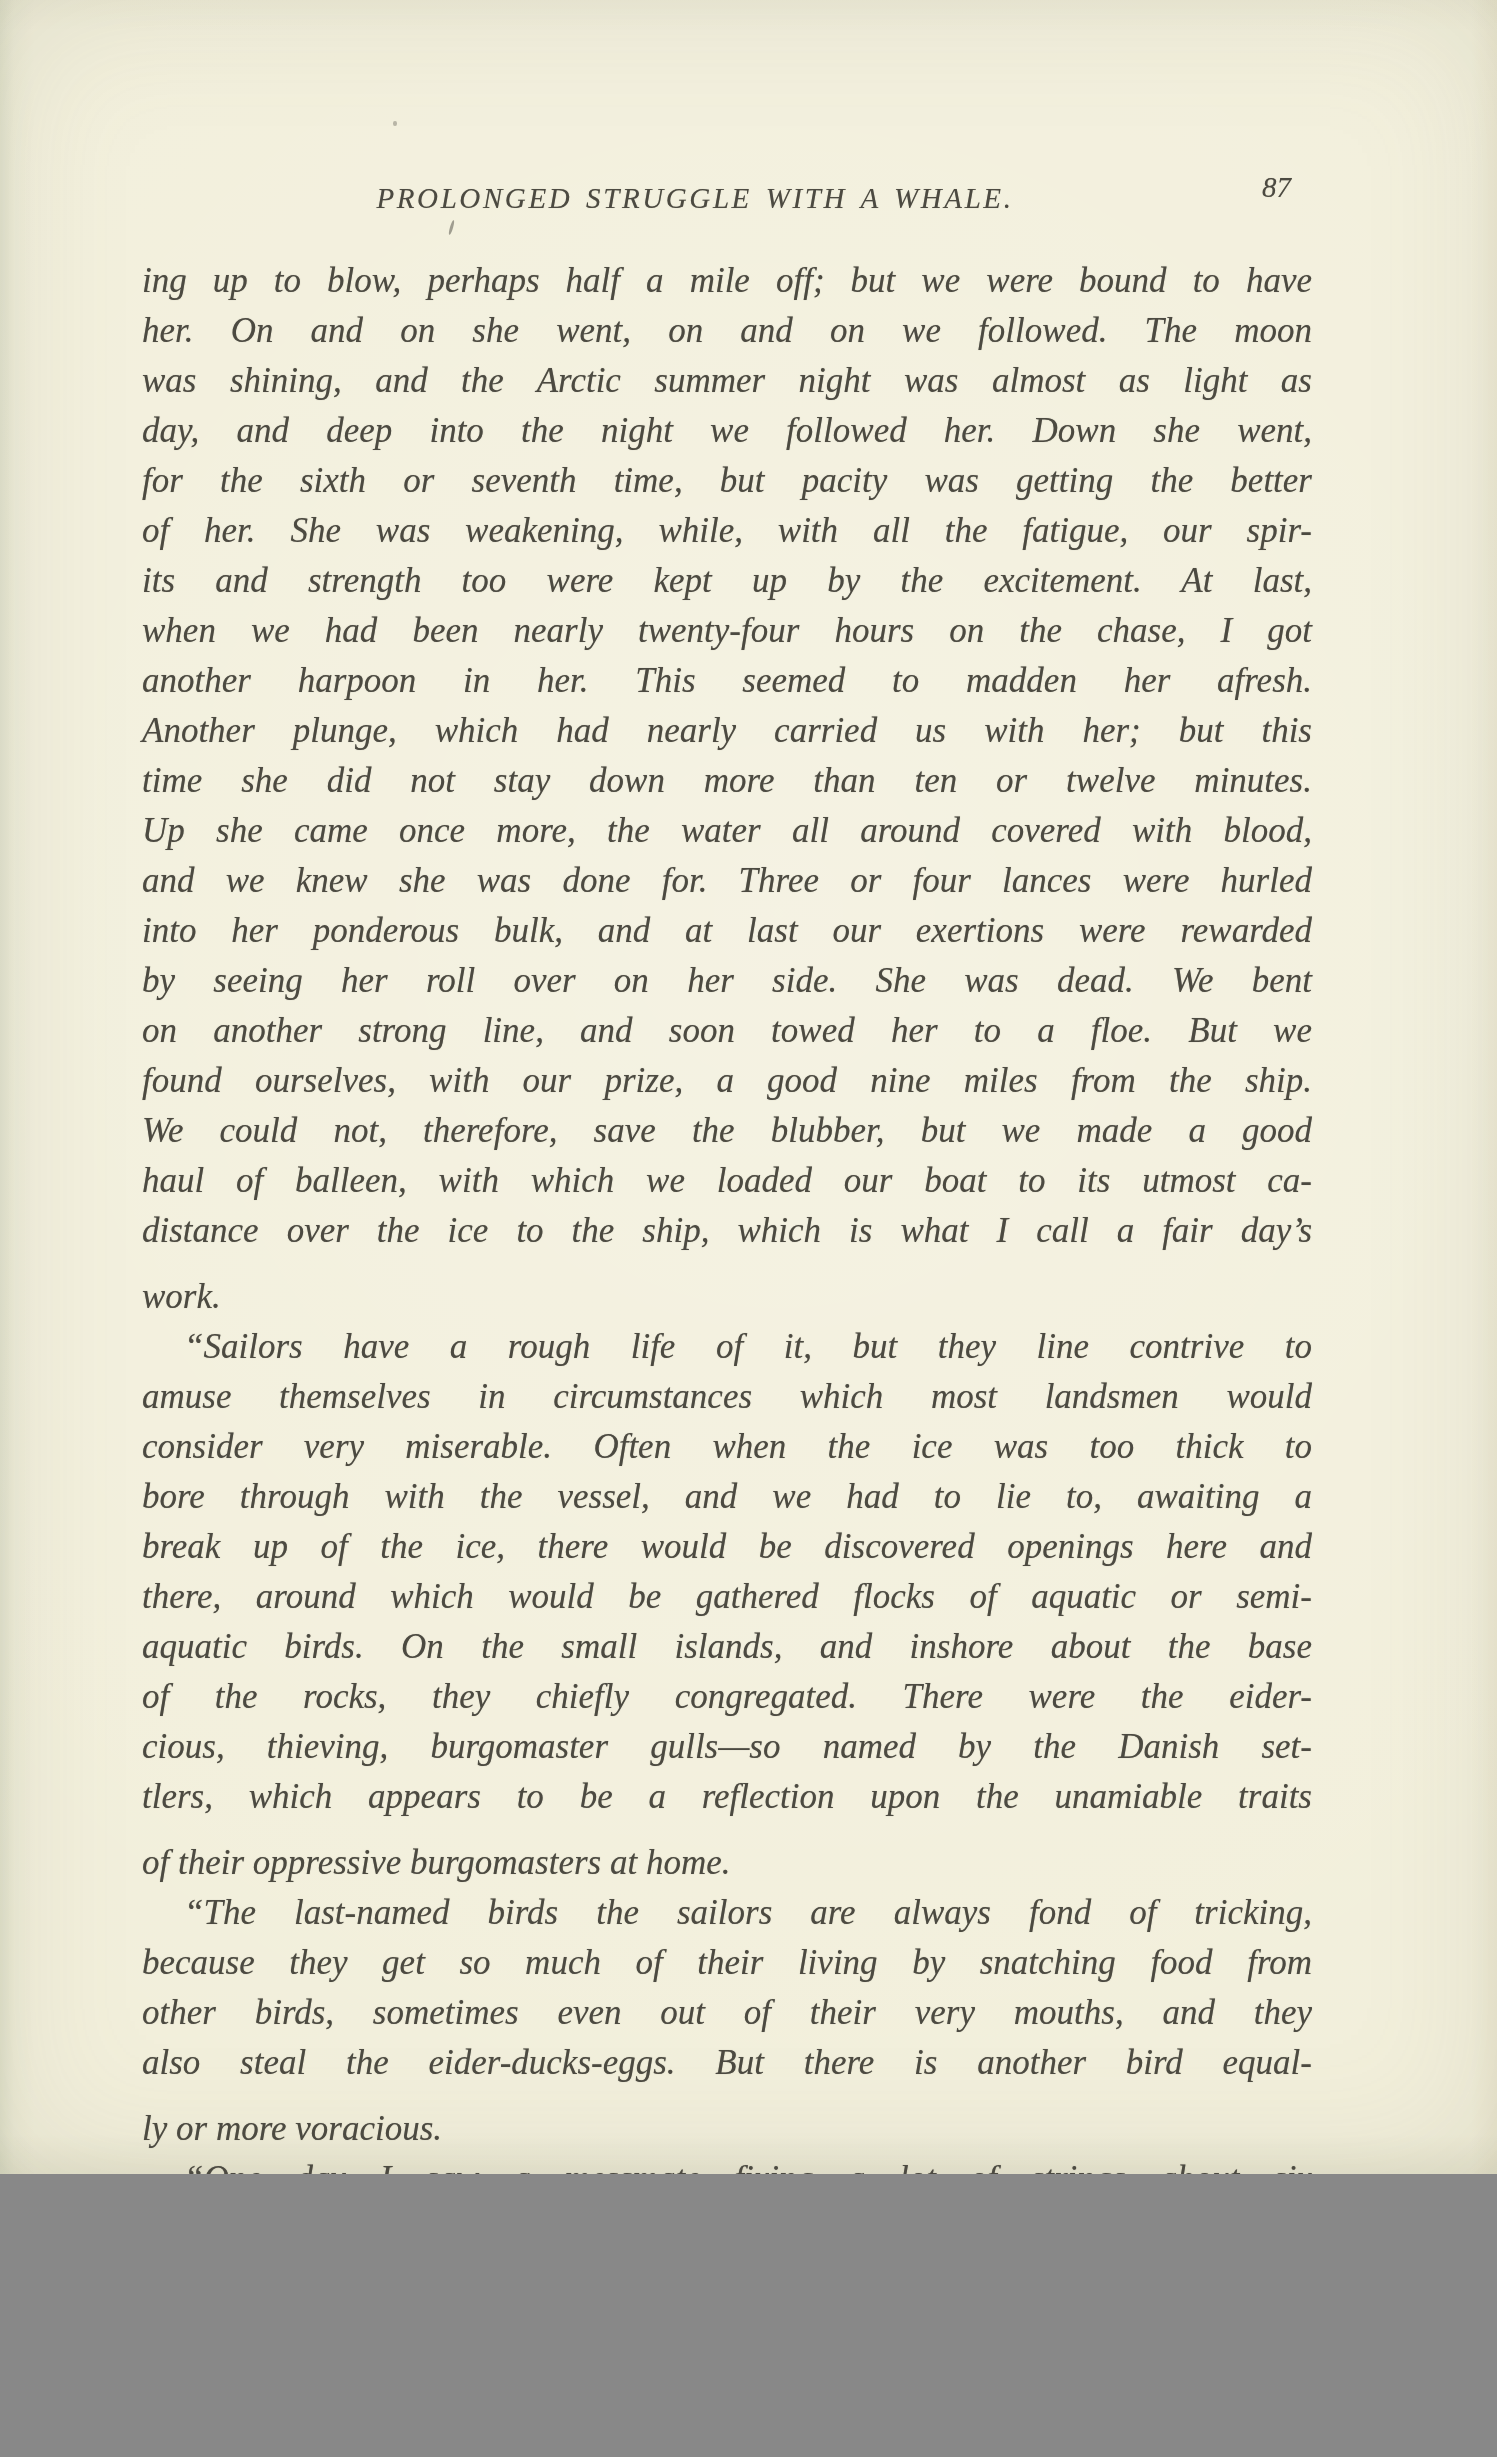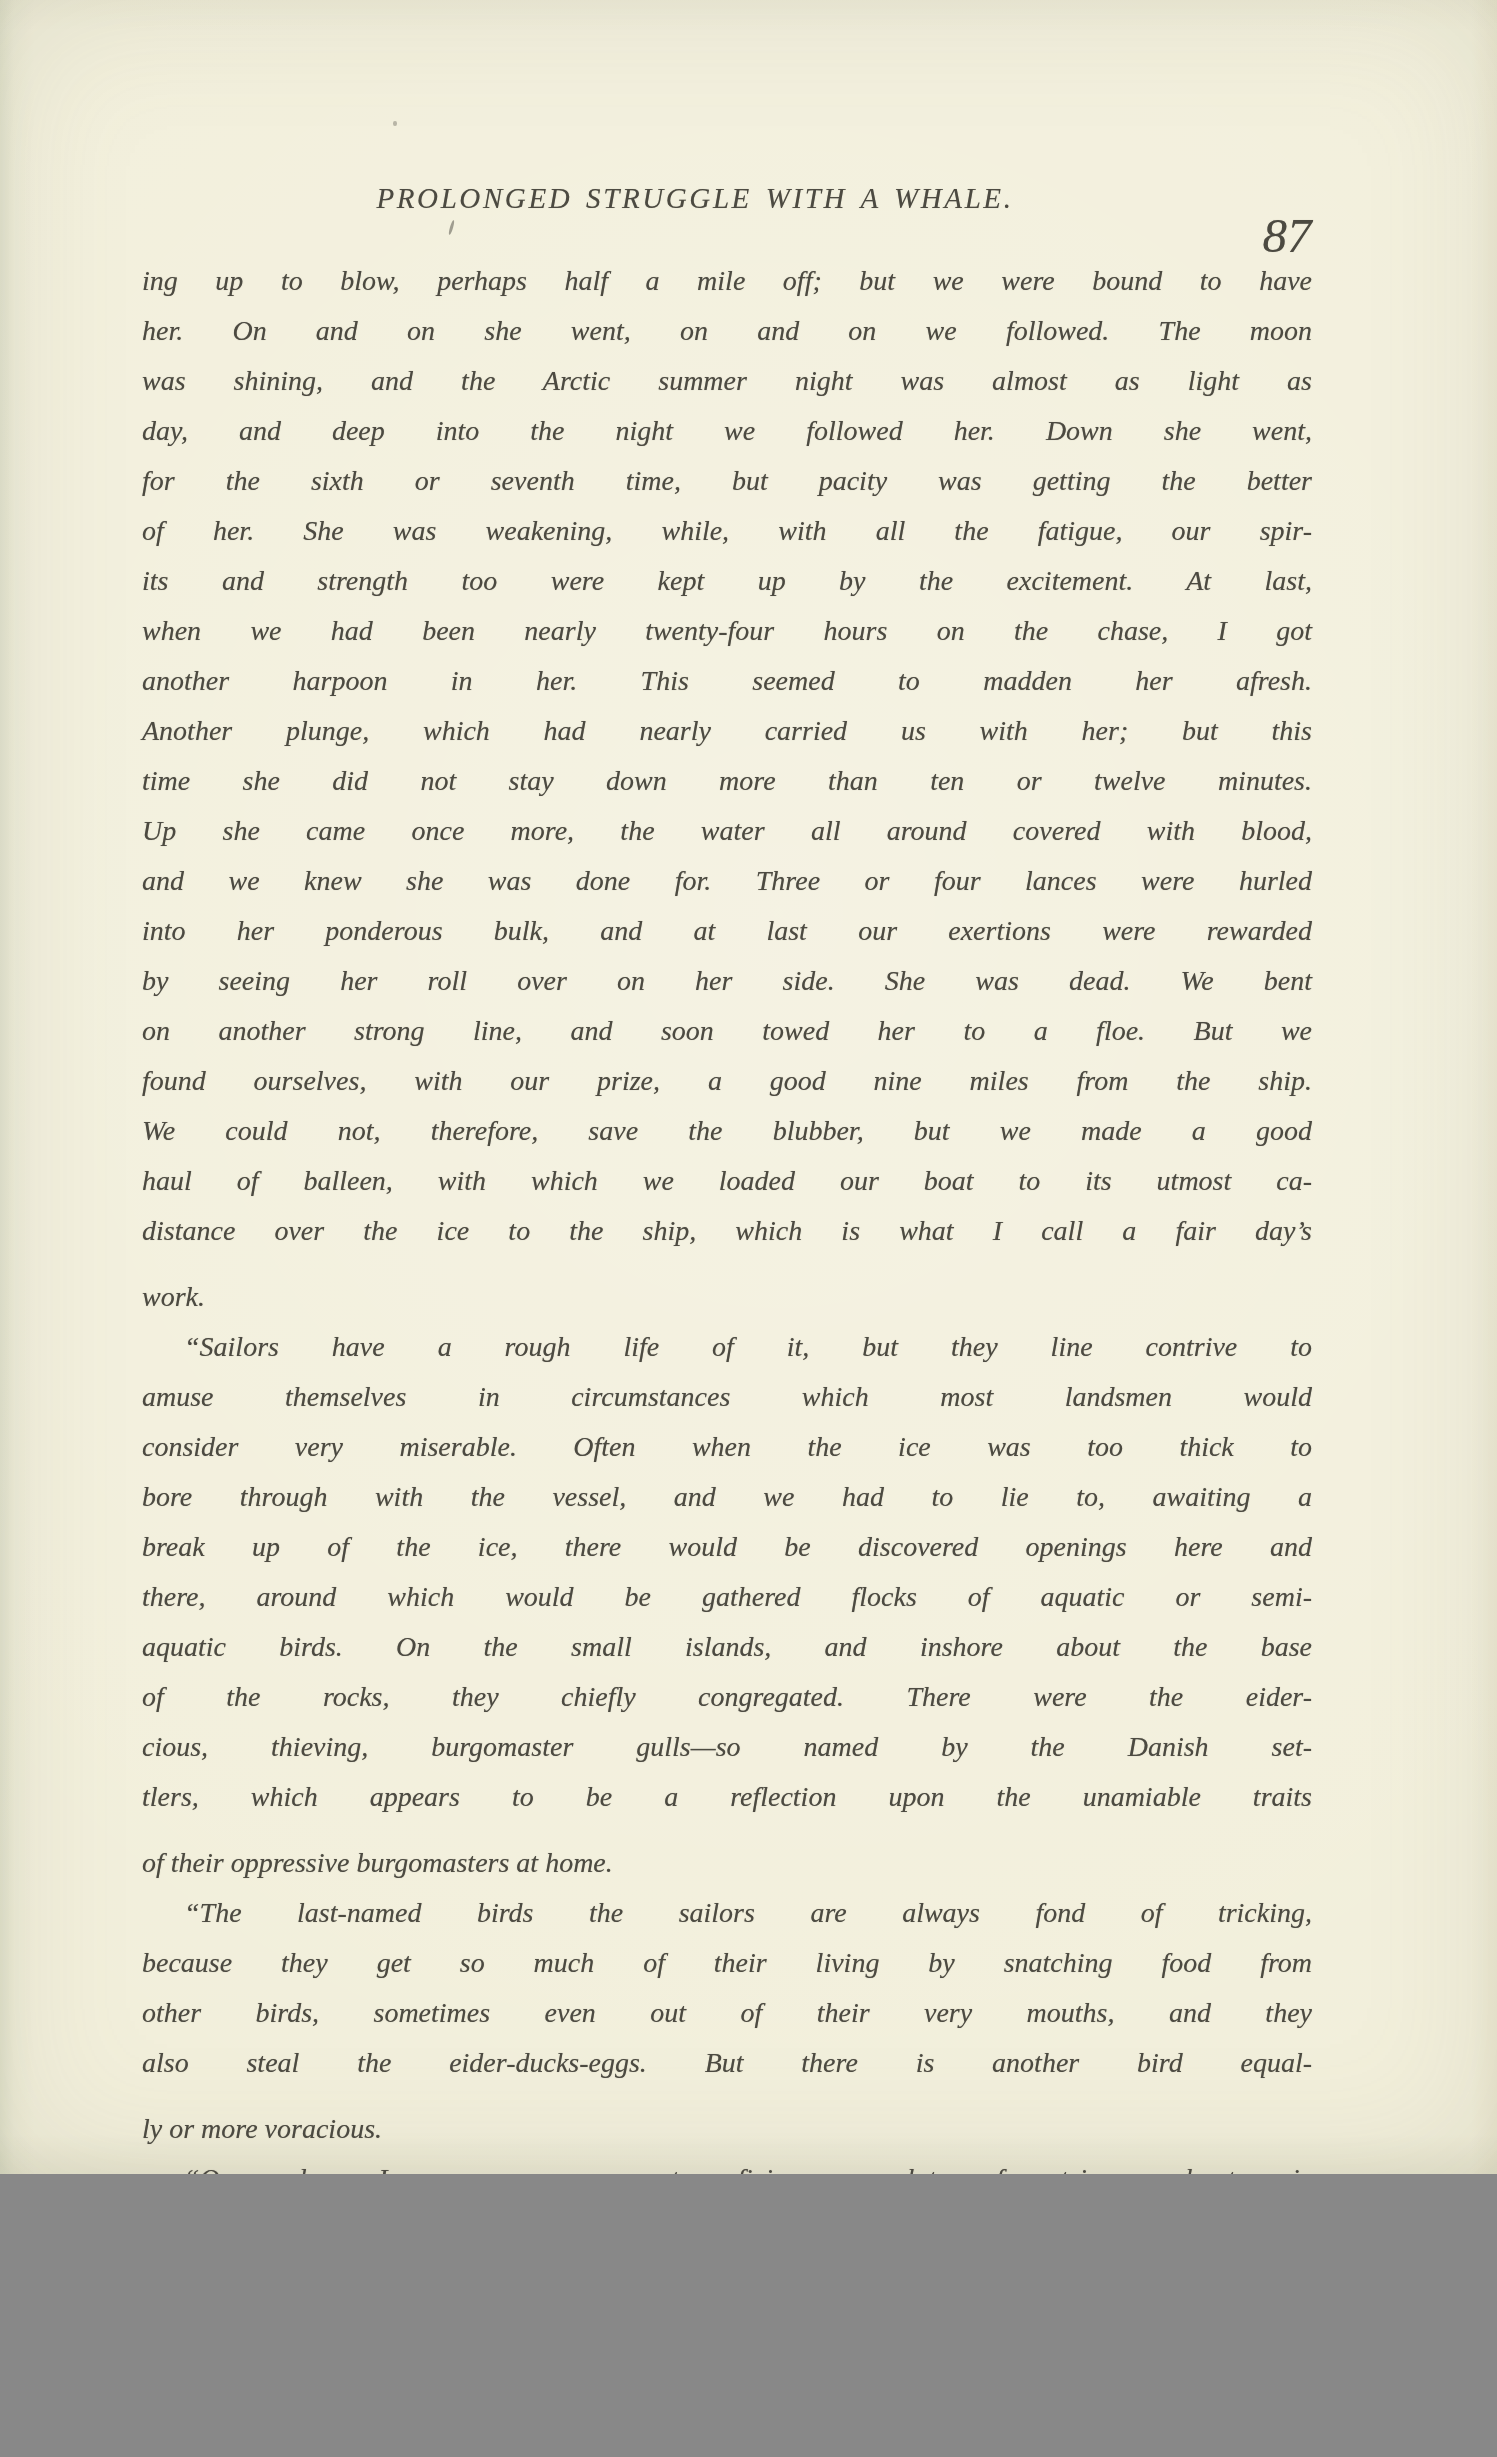--- a/index.html
+++ b/index.html
@@ -35,32 +35,31 @@
     word-spacing: 4px;
     white-space: nowrap;
     color: var(--ink, #4c4a41);
     text-shadow: 0 0 0.7px rgba(76,74,65,0.45);
   }
   .page-number {
     position: absolute;
     top: 171px;
     left: 1262px;
     width: 50px;
-    text-align: center;
-    font-size: 49px;
+    text-align: left;
+    font-size: 29px;
     color: var(--ink, #4c4a41);
     text-shadow: 0 0 0.7px rgba(76,74,65,0.45);
-    margin-top: 36px;
   }
   .page-body {
     position: absolute;
     top: 256px;
     left: 142px;
     width: 1170px;
-    font-size: 28px;
+    font-size: 35px;
     line-height: 50px;
     text-shadow: 0 0 0.8px rgba(76,74,65,0.5);
   }
   .paragraph { margin: 0; }
   .line {
     text-align: justify;
     text-align-last: justify;
     -moz-text-align-last: justify;
     min-height: 50px;
   }

